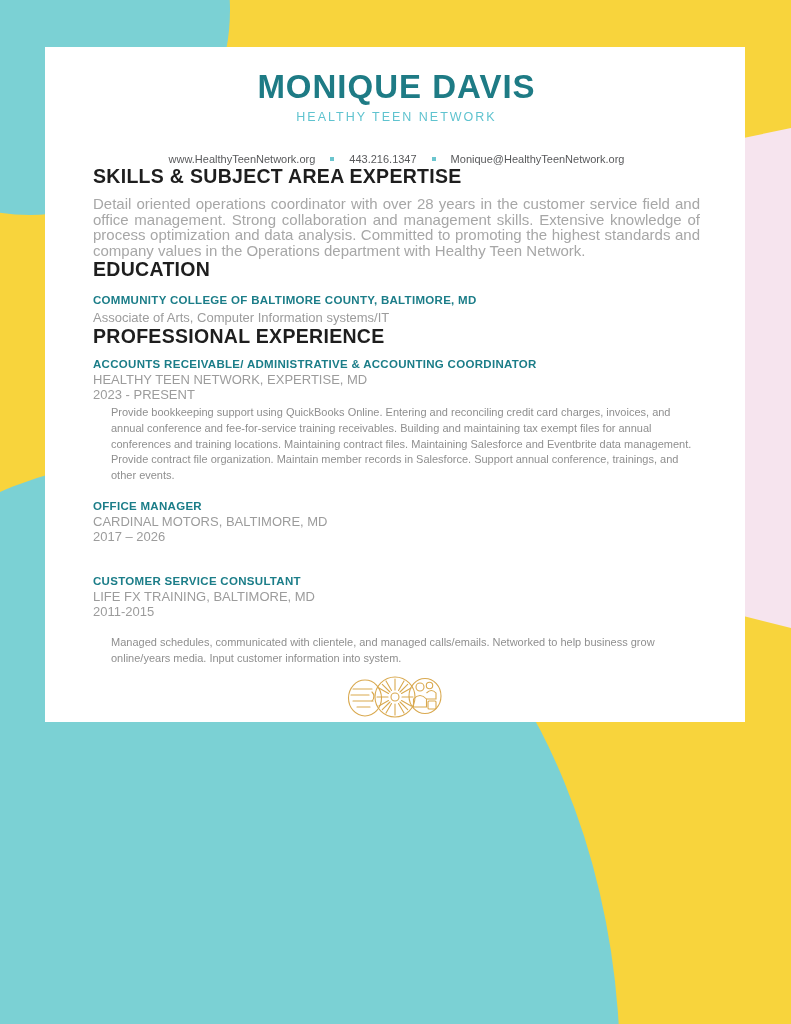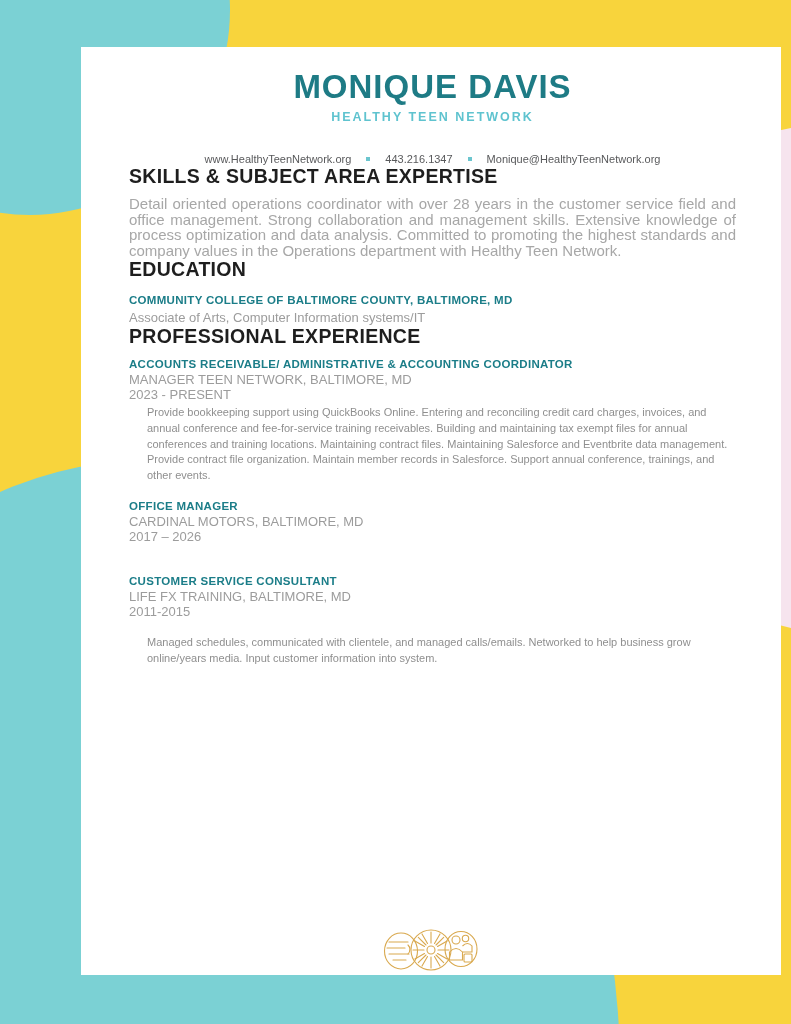--- a/index.html
+++ b/index.html
@@ -8,26 +8,26 @@
 
   
   .bg-teal-top{position:absolute; left:-170px; top:-195px; width:400px; height:410px;
     border-radius:50%; background:#7BD1D4;}
   .bg-teal-bottom{position:absolute; left:-320px; top:460px; width:940px; height:1220px;
     border-radius:50%; background:#7BD1D4;}
   .bg-pink{position:absolute; left:700px; top:100px; width:91px; height:560px;
     background:#F6E4EE; clip-path:polygon(0px 47px, 91px 28px, 91px 528px, 0px 505px);}
 
   
-  .card{position:absolute; left:45px; top:47px; width:700px; height:928px; background:#ffffff;margin-left:36px;}
+  .card{position:absolute; left:45px; top:47px; width:700px; height:675px; background:#ffffff;}
   .card-inner{padding:0 45px 0 48px;}
 
   .name{margin:0; padding-top:22px; text-align:center; font-size:33px; font-weight:700;
     letter-spacing:1px; color:#1E7B85; line-height:36px;}
-  .org{margin-top:5px; text-align:center; font-size:12.5px; font-weight:700;
+  .org{margin-top:5px; text-align:center; font-size:12.5px; font-weight:400;
     letter-spacing:2px; color:#5FC3CF;}
   .contact{margin-top:29px; display:flex; justify-content:center; align-items:center;
     gap:15px; font-size:11px; color:#58595B;}
   .contact .sq{width:4px; height:4px; background:#6BC5CE; display:inline-block;}
 
   h2.section{margin:0; font-size:19.5px; font-weight:700; color:#1E1E1E;
     letter-spacing:0.3px; line-height:23px;}
   .section-skills{margin-top:37px;}
   .section-education{margin-top:22px;}
   .section-experience{margin-top:34px;}
@@ -80,21 +80,21 @@
       <p class="summary">Detail oriented operations coordinator with over 28 years in the customer service field and office management. Strong collaboration and management skills. Extensive knowledge of process optimization and data analysis. Committed to promoting the highest standards and company values in the Operations department with Healthy Teen Network.</p>
 
       <h2 class="section section-education">EDUCATION</h2>
       <h3 class="sub-teal edu-school">COMMUNITY COLLEGE OF BALTIMORE COUNTY, BALTIMORE, MD</h3>
       <p class="gray-line degree">Associate of Arts, Computer Information systems/IT</p>
 
       <h2 class="section section-experience">PROFESSIONAL EXPERIENCE</h2>
 
       <div class="job job-1">
         <h3 class="sub-teal job-role">ACCOUNTS RECEIVABLE/ ADMINISTRATIVE &amp; ACCOUNTING COORDINATOR</h3>
-        <p class="gray-line">MANAGER TEEN NETWORK, BALTIMORE, MD</p>
+        <p class="gray-line">HEALTHY TEEN NETWORK, EXPERTISE, MD</p>
         <p class="gray-line">2023 - PRESENT</p>
         <p class="job-desc">Provide bookkeeping support using QuickBooks Online. Entering and reconciling credit card charges, invoices, and annual conference and fee-for-service training receivables. Building and maintaining tax exempt files for annual conferences and training locations. Maintaining contract files. Maintaining Salesforce and Eventbrite data management. Provide contract file organization. Maintain member records in Salesforce. Support annual conference, trainings, and other events.</p>
       </div>
 
       <div class="job job-2">
         <h3 class="sub-teal job-role">OFFICE MANAGER</h3>
         <p class="gray-line">CARDINAL MOTORS, BALTIMORE, MD</p>
         <p class="gray-line">2017 – 2026</p>
       </div>
 

